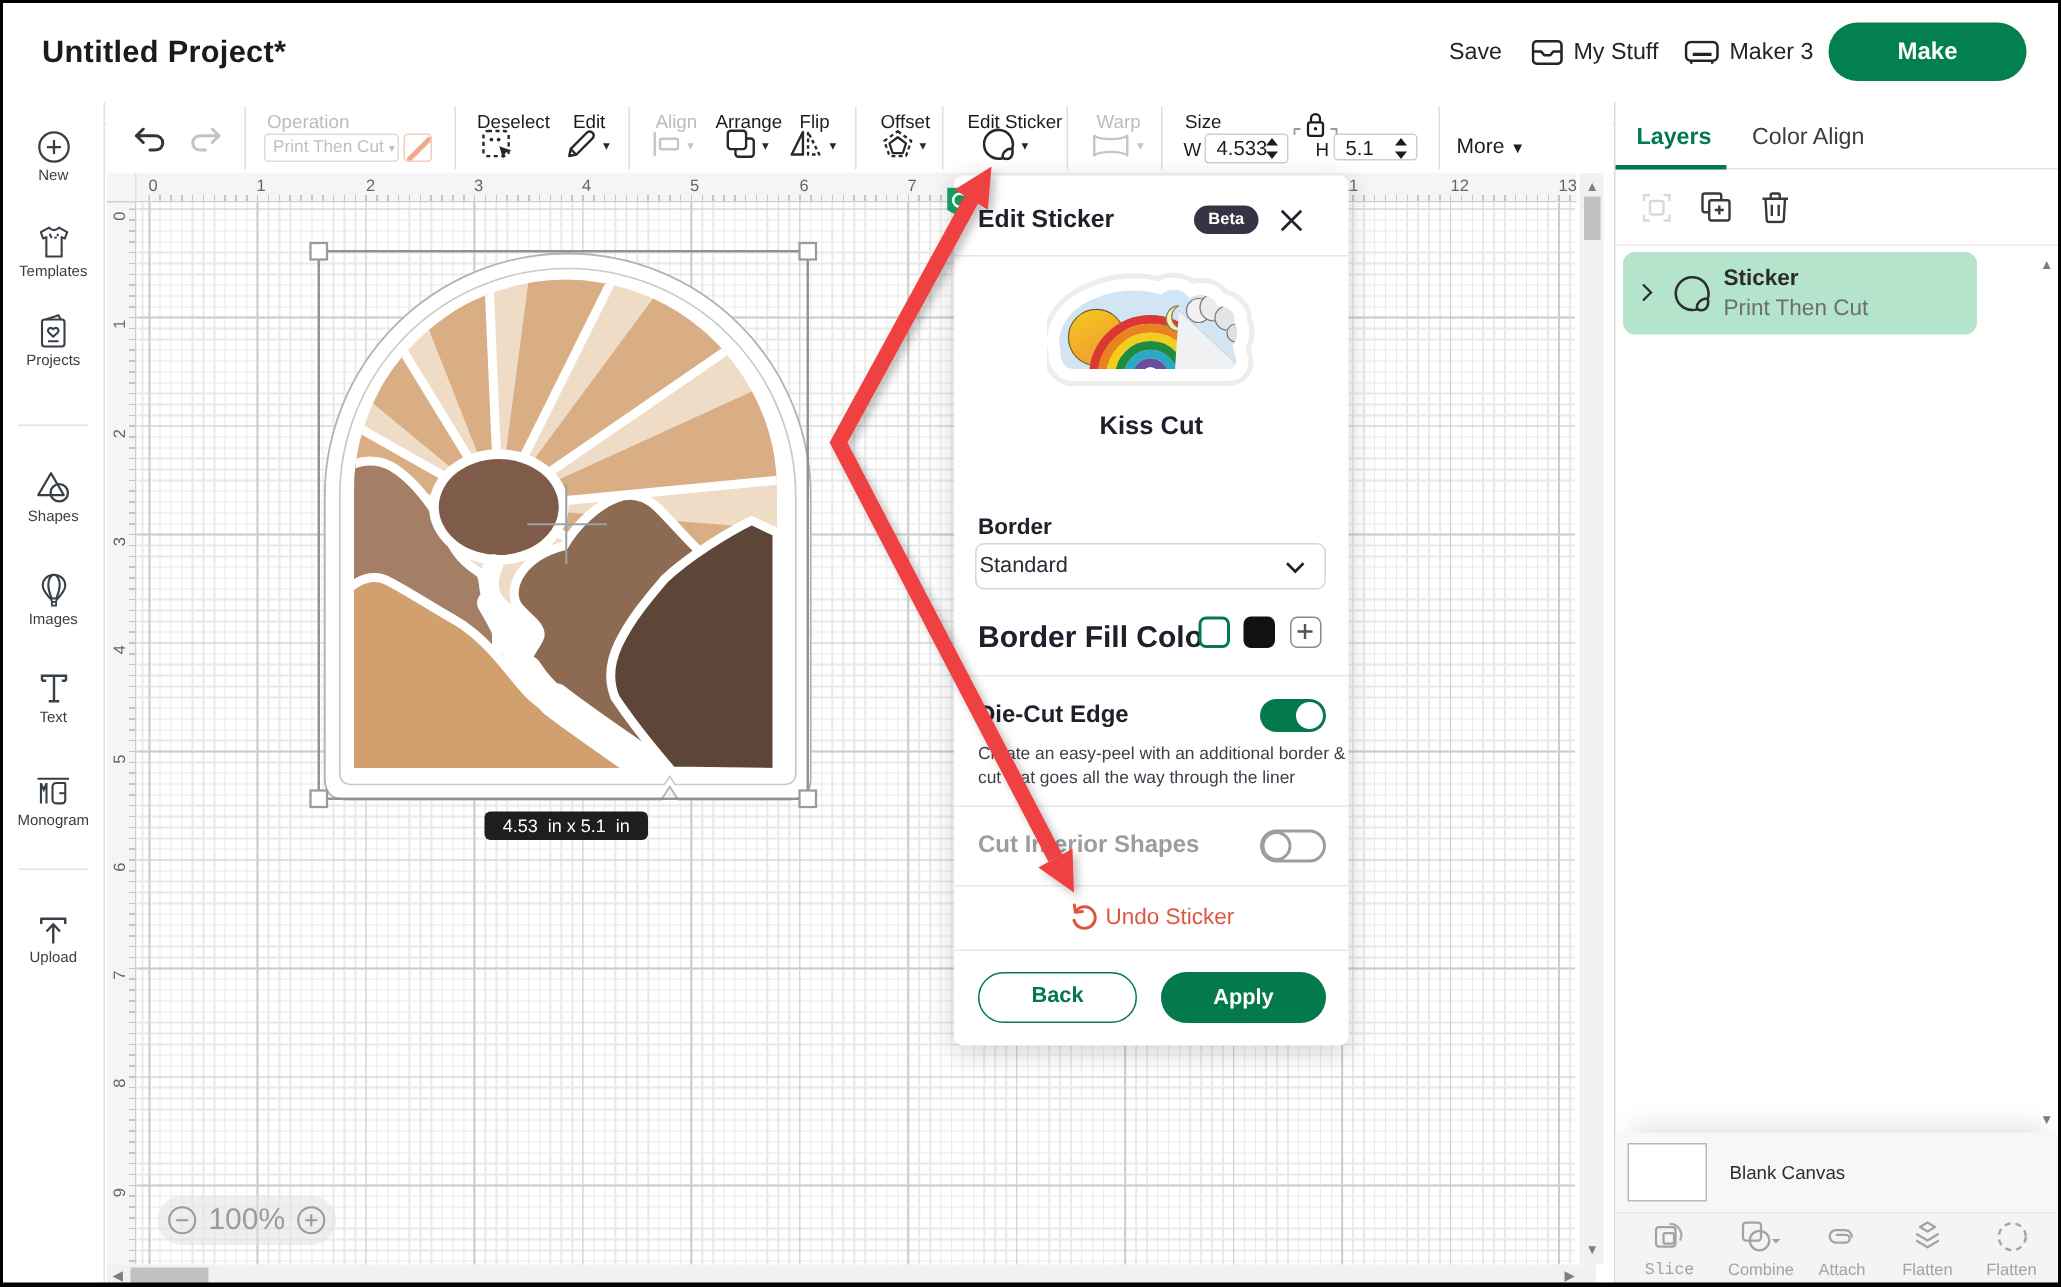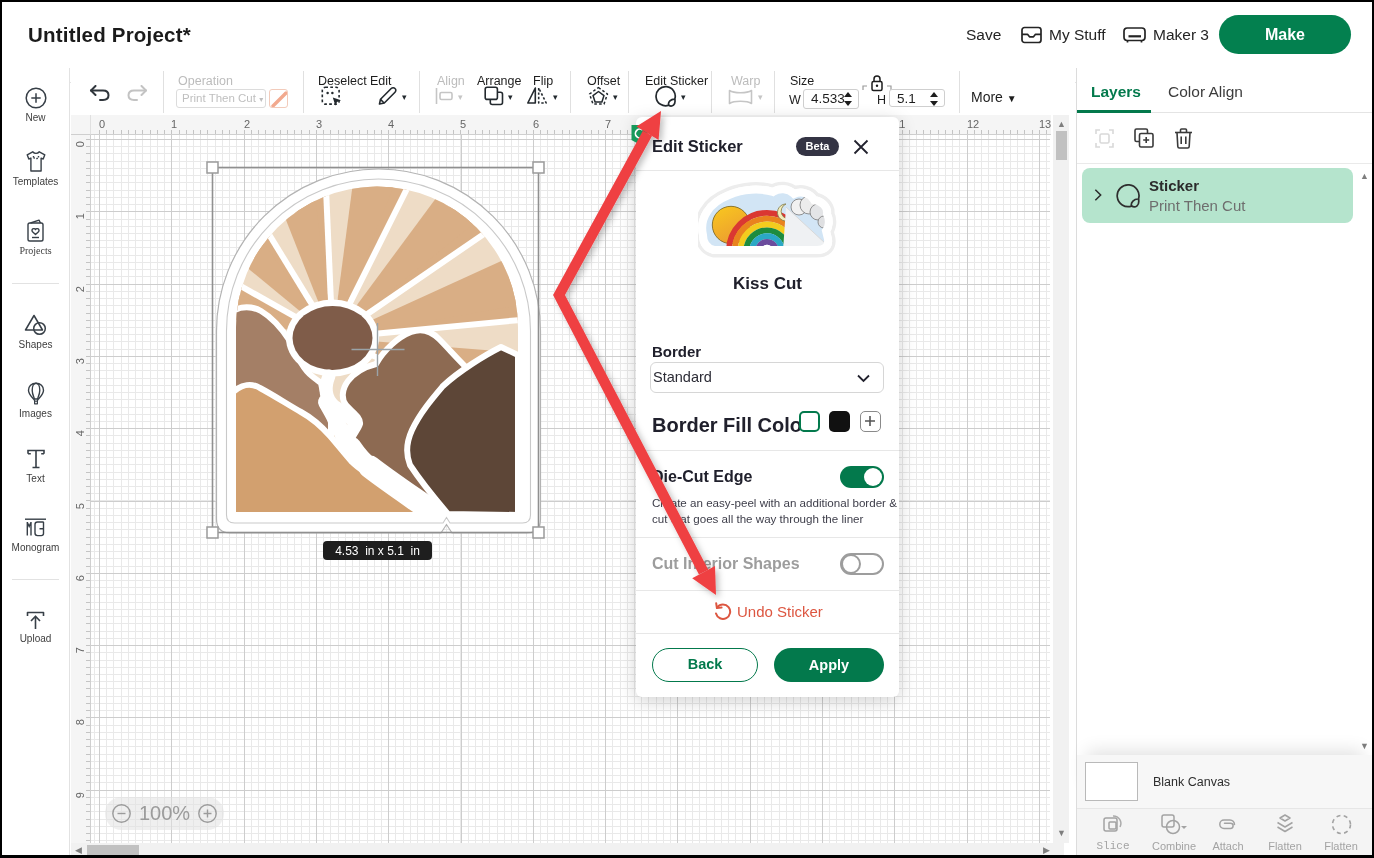--- a/index.html
+++ b/index.html
@@ -89,21 +89,21 @@
       <div class="lbl">New</div>
     </div>
   <div class="snav" style="top:82px;">
     <svg width="24" height="23" viewBox="0 0 24 23" fill="none" stroke="#373f47" stroke-width="1.4" stroke-linejoin="round">
       <path d="M8.7 1.8 L3.2 4.8 L4.8 9 L6.9 8.1 L6.9 21 L17.1 21 L17.1 8.1 L19.2 9 L20.8 4.8 L15.3 1.8 C15.3 1.8 14 3.4 12 3.4 C10 3.4 8.7 1.8 8.7 1.8 Z"></path>
       <path d="M9.5 7.5 C9.5 7.5 10.5 8.6 12 8.6 C13.5 8.6 14.5 7.5 14.5 7.5" stroke-dasharray="1.6 1.4"></path>
       <path d="M9.5 7.5 V5.5 M14.5 7.5 V5.5" stroke-dasharray="1.6 1.4"></path>
     </svg>
       <div class="lbl">Templates</div>
     </div>
-  <div class="snav" style="top:151px;font-family:Liberation Serif, serif;">
+  <div class="snav" style="top:141px;">
     <svg width="19" height="23" viewBox="0 0 19 23" fill="none" stroke="#373f47" stroke-width="1.4" stroke-linejoin="round">
       <rect x="2" y="4" width="15" height="18" rx="1.8"></rect>
       <path d="M4.5 4 L13 1.2 L14.5 4"></path>
       <path d="M9.5 15.5 l-3-2.8 a1.85 1.85 0 1 1 3-2.1 a1.85 1.85 0 1 1 3 2.1 Z"></path>
       <path d="M6 18.5 h7"></path>
     </svg>
       <div class="lbl">Projects</div>
     </div>
   <div class="sdiv" style="top:215px;"></div>
   <div class="snav" style="top:245px;">
@@ -170,21 +170,21 @@
   <div class="tdiv" style="left:232px;"></div>
 
   <div class="tlabel" style="left:247px;">Deselect</div>
   <svg class="abs" style="left:250px;top:18px;" width="22" height="21" viewBox="0 0 22 21" fill="none" stroke="#23292e" stroke-width="1.6">
     <rect x="1.3" y="1.3" width="16.8" height="16.8" rx="3" stroke-dasharray="2.7 2.3"></rect>
     <circle cx="6.6" cy="7" r="1.25" fill="#23292e" stroke="none"></circle>
     <circle cx="11.4" cy="7" r="1.25" fill="#23292e" stroke="none"></circle>
     <path d="M11.8 11.5 L20 14.3 L16 15.9 L14.4 19.8 Z" fill="#23292e" stroke="none"></path>
   </svg>
 
-  <div class="tlabel" style="left:299px;">Edit</div>
+  <div class="tlabel" style="left:311px;">Edit</div>
   <svg class="abs" style="left:306px;top:18px;" width="21" height="20" viewBox="0 0 21 20" fill="none" stroke="#23292e" stroke-width="1.6">
     <path d="M3.5 13.2 L14.2 2.5 C15.3 1.4 17 1.4 18 2.5 C19.1 3.5 19.1 5.2 18 6.3 L7.3 17 L2.5 18 Z" stroke-linejoin="round"></path>
     <path d="M3.5 13.4 L7.1 17"></path>
   </svg>
   <div class="abs" style="left:331px;top:24px;color:#23292e;font-size:9px;">▾</div>
   <div class="tdiv" style="left:348px;"></div>
 
   <div class="tlabel dis" style="left:366px;">Align</div>
   <svg class="abs" style="left:364px;top:20px;" width="18" height="16" viewBox="0 0 18 16" fill="none" stroke="#c5c5c5" stroke-width="1.6">
     <path d="M1.5 0 V16"></path>
@@ -386,21 +386,21 @@
     <path d="M12.2 9 v6 M9.2 12 h6"></path>
   </svg>
   <svg class="abs" style="left:97px;top:60px;" width="19" height="21" viewBox="0 0 19 21" fill="none" stroke="#3a3a3a" stroke-width="1.6">
     <path d="M1 4.5 H18"></path>
     <path d="M6.5 4.5 V2 C6.5 1.4 6.9 1 7.5 1 H11.5 C12.1 1 12.5 1.4 12.5 2 V4.5"></path>
     <path d="M3 4.5 L3.8 18.5 C3.85 19.3 4.5 20 5.3 20 H13.7 C14.5 20 15.15 19.3 15.2 18.5 L16 4.5"></path>
     <path d="M7.2 8.5 V16 M11.8 8.5 V16"></path>
   </svg>
   <div class="abs" style="left:0;top:95px;width:296px;height:1px;background:#eaeaea;"></div>
 
-  <div class="abs" style="left:5px;top:100px;width:271px;height:55px;background:#b5e4cd;border-radius:8px;">
+  <div class="abs" style="left:5px;top:100px;width:236px;height:55px;background:#b5e4cd;border-radius:8px;">
     <svg class="abs" style="left:12px;top:20px;" width="8" height="14" viewBox="0 0 9 15" fill="none" stroke="#2a2a2a" stroke-width="1.7">
         <path d="M1.5 1.5 L7.5 7.5 L1.5 13.5"></path>
       </svg>
     <svg class="abs" style="left:34px;top:15px;" width="25" height="25" viewBox="0 0 22 22" fill="none" stroke="#2e2e2e" stroke-width="1.5">
       <path d="M19.8 14.1 A9.6 9.6 0 1 0 13.7 20.3 C12.6 17.2 16 13.8 19.8 14.1 Z" stroke-linejoin="round"></path>
       <path d="M13.7 20.3 C15.2 21.2 17.3 21.1 18.5 20.1 C19.8 19 20.3 16.6 19.8 14.1" stroke-linejoin="round"></path>
     </svg>
     <div class="abs" style="left:67px;top:9px;font-size:15px;font-weight:700;color:#2b2b2b;">Sticker</div>
     <div class="abs" style="left:67px;top:29px;font-size:15px;color:#6e6e6e;">Print Then Cut</div>
   </div>

